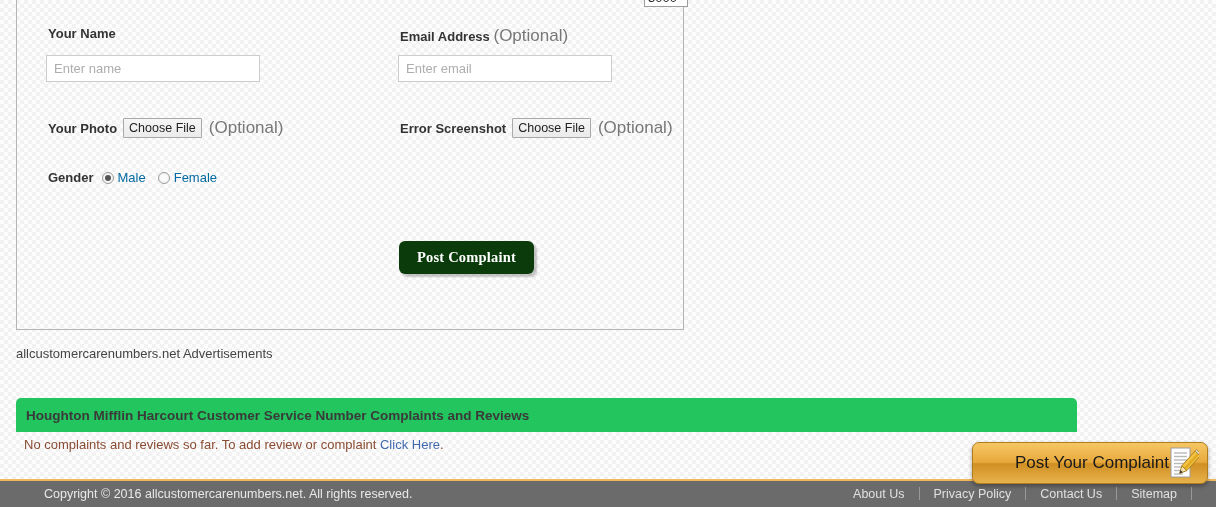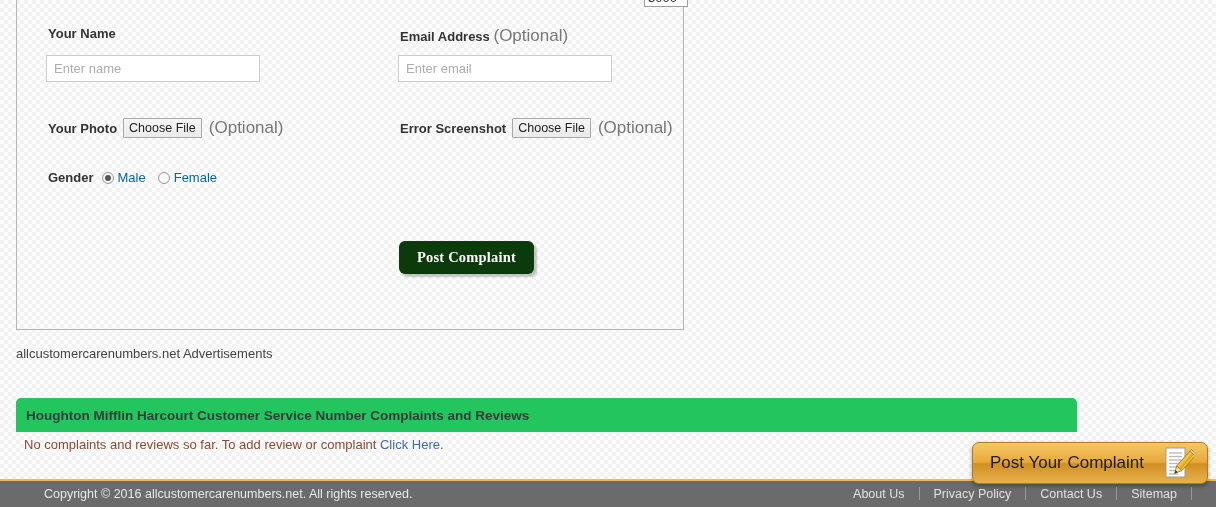--- a/index.html
+++ b/index.html
@@ -252,25 +252,24 @@
     left: 972px;
     top: 442px;
     width: 236px;
     height: 42px;
     background: linear-gradient(#f6c765 0%, #e8a93c 48%, #d08f22 52%, #e8b24c 100%);
     border: 1px solid #b07d1c;
     border-radius: 7px;
     box-shadow: 0 2px 4px rgba(0,0,0,0.35);
     display: flex;
     align-items: center;
-    justify-content: center;
+    justify-content: flex-end;
     padding: 0 8px 0 12px;
     box-sizing: border-box;
     cursor: pointer;
-    gap: 20px;
   }
   .floating-widget-label {
     font-family: "Liberation Sans", sans-serif;
     font-size: 17px;
     color: #1a1a1a;
     white-space: nowrap;
   }
   .notepad-icon { width: 30px; height: 32px; flex: 0 0 auto; }
 </style>
 </head>

